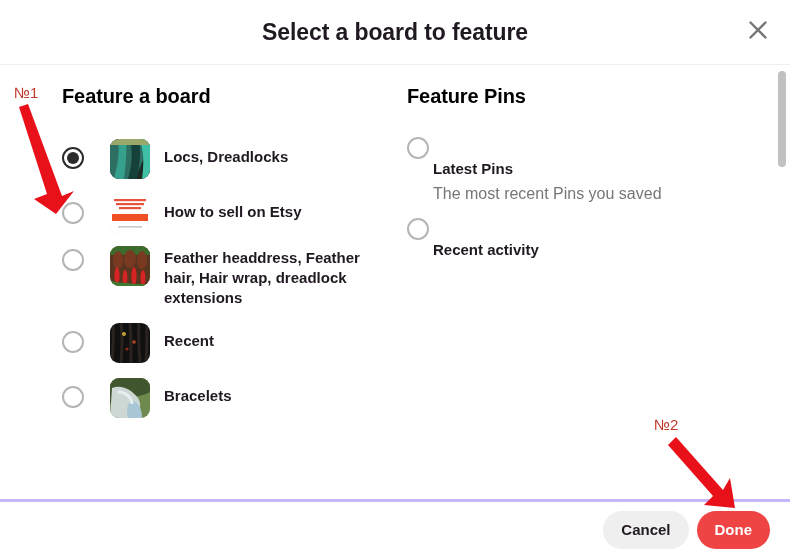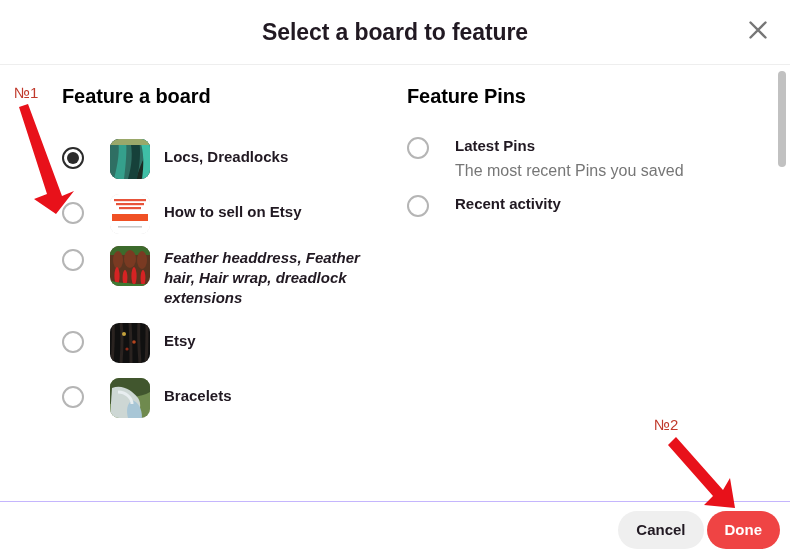--- a/index.html
+++ b/index.html
@@ -137,30 +137,31 @@
   .thumb svg { display: block; width: 40px; height: 40px; }
   .board-label {
     margin-left: 14px;
     font-size: 15px;
     font-weight: bold;
     color: #211922;
     line-height: 20px;
     padding-top: 11px;
     max-width: 200px;
   }
-  .board-row.multiline .board-label { padding-top: 2px; font-style: italic; }
+  .board-row.multiline .board-label { padding-top: 2px; }
   .board-row.multiline .radio { margin-top: 3px; }
   .board-row.multiline .thumb { margin-top: 0px; }
 
   
   .pin-row {
     display: flex;
     align-items: flex-start;
     margin-bottom: 14px;
     cursor: pointer;
+    flex-direction: column;
   }
   .pin-row .radio { margin-top: 1px; }
   .pin-texts { margin-left: 26px; }
   .pin-label {
     font-size: 15px;
     font-weight: bold;
     color: #211922;
     line-height: 20px;
   }
   .pin-sub {
@@ -186,26 +187,26 @@
     width: 8px;
     height: 96px;
     border-radius: 4px;
     background: #c1c1c1;
   }
 
   
   .dialog-footer {
     flex: 0 0 56px;
     height: 56px;
-    border-top: 1px solid #c4b5fd;
+    border-top: 3px solid #c4b5fd;
     display: flex;
     align-items: center;
     justify-content: flex-end;
-    padding-right: 10px;
-    gap: 3px;
+    padding-right: 20px;
+    gap: 8px;
     background: #ffffff;
   }
   .btn {
     border: none;
     border-radius: 22px;
     font-family: "Liberation Sans", sans-serif;
     font-size: 15px;
     font-weight: bold;
     cursor: pointer;
     padding: 0 18px;
@@ -325,21 +326,21 @@
                 <path d="M11 0c2 14 1 26 0 40"></path>
                 <path d="M20 0c1 14 1 26 1 40"></path>
                 <path d="M29 0c-1 14 0 26 1 40"></path>
                 <path d="M37 0c0 14 0 26-1 40"></path>
               </g>
               <circle cx="14" cy="11" r="2" fill="#c5a23c"></circle>
               <circle cx="24" cy="19" r="1.8" fill="#b5451f"></circle>
               <circle cx="17" cy="26" r="1.6" fill="#8e2b18"></circle>
             </svg>
           </span>
-          <span class="board-label">Etsy</span>
+          <span class="board-label">Recent</span>
         </div>
 
         <div class="board-row">
           <span class="radio"></span>
           <span class="thumb">
             <svg viewBox="0 0 40 40" aria-hidden="true">
               <rect width="40" height="40" fill="#6f8a4e"></rect>
               <path d="M0 0h40v14c-10 6-22 4-40 12z" fill="#41562e"></path>
               <path d="M2 10c10-4 20 2 26 10 4 6 2 14-2 20H0z" fill="#cdd7d4"></path>
               <path d="M22 22c6 2 10 8 10 18h-14c-2-8-1-14 4-18z" fill="#a8c6d6"></path>

